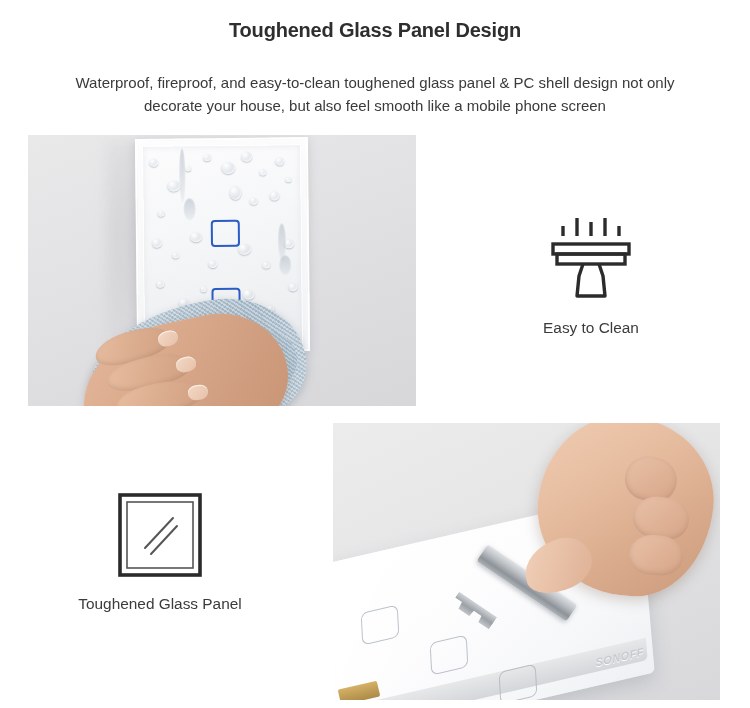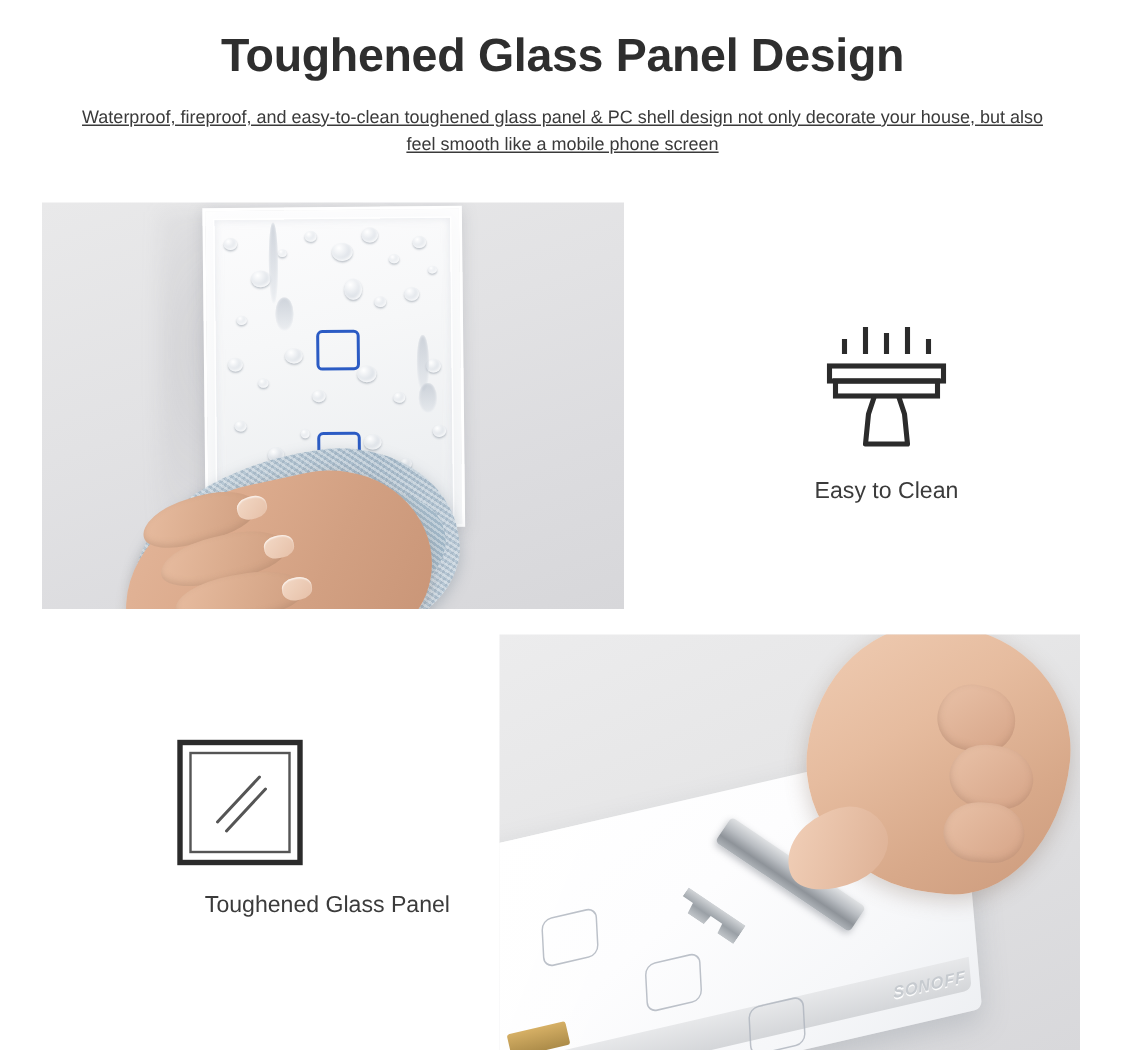--- a/index.html
+++ b/index.html
@@ -20,35 +20,34 @@
   .header {
     position: absolute;
     left: 0;
     top: 0;
     width: 750px;
     text-align: center;
   }
   .page-title {
     margin: 0;
     padding-top: 18px;
-    font-size: 31px;
+    font-size: 20px;
     font-weight: bold;
     letter-spacing: -0.2px;
     color: #2e2e2e;
     line-height: 1.25;
     text-align: center;
   }
   .page-subtitle {
-    margin: 0 auto;
+    margin: 16px auto;
     padding-top: 12px;
     width: 650px;
-    font-size: 12px;
+    font-size: 15px;
     line-height: 1.55;
     color: #3a3a3a;
-    text-decoration: underline;
   }
 
   
   .photo {
     position: absolute;
     overflow: hidden;
     background: #e3e3e5;
   }
   .photo-topleft {
     left: 28px;
@@ -289,21 +288,21 @@
     transform: rotate(-13deg);
     opacity: 0.85;
   }
 
   
   .feature {
     position: absolute;
     text-align: center;
   }
   .feature-clean { left: 452px; top: 212px; width: 278px; text-align: center; }
-  .feature-glass { left: 20px; top: 492px; width: 280px; text-align: right; }
+  .feature-glass { left: 20px; top: 492px; width: 280px; }
 
   .feature-icon {
     height: 92px;
     display: flex;
     align-items: center;
     justify-content: center;
   }
   .feature-label {
     margin-top: 14px;
     font-size: 15.4px;

